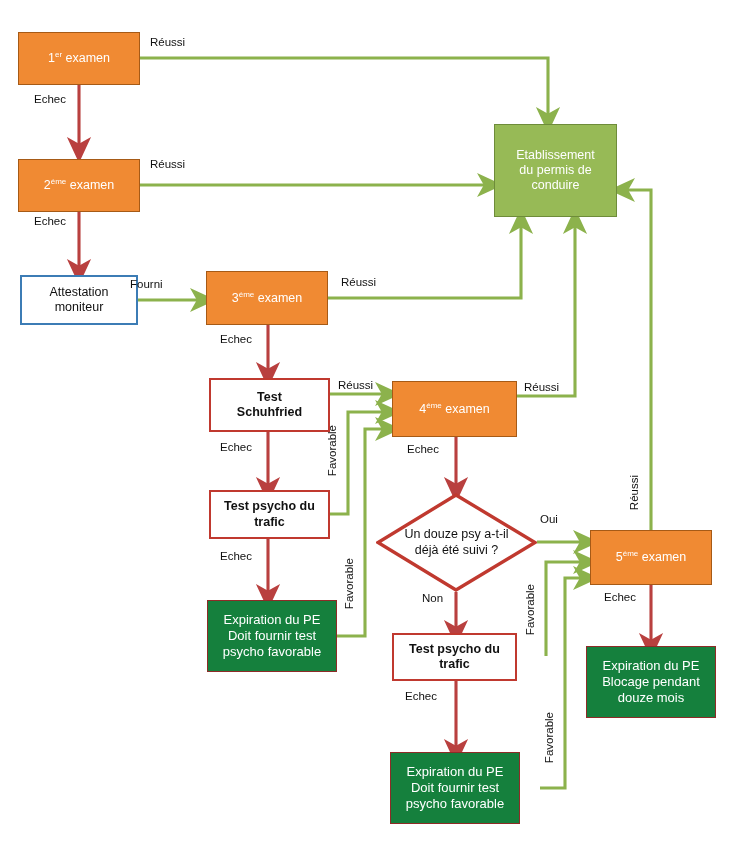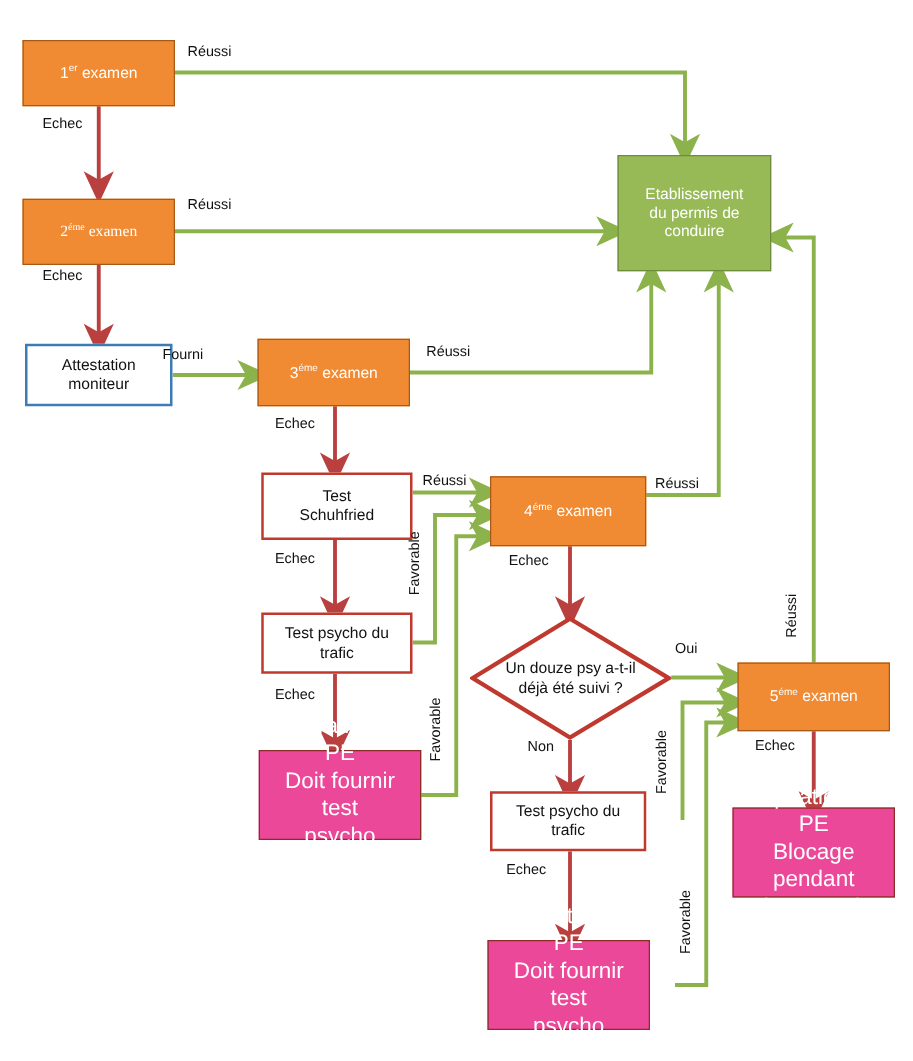--- a/index.html
+++ b/index.html
@@ -4,22 +4,22 @@
 <style>
   html,body{margin:0;padding:0;background:#ffffff;}
   body{font-family:"Liberation Sans","DejaVu Sans",sans-serif;}
   #canvas{position:relative;width:730px;height:849px;background:#ffffff;overflow:hidden;}
   svg#wires{position:absolute;left:0;top:0;width:730px;height:849px;}
   .node{position:absolute;box-sizing:border-box;display:flex;align-items:center;justify-content:center;text-align:center;line-height:1.22;}
   .node span.lbl{display:block;width:100%;padding:0 3px;}
   .orange{background:#F08A33;border:1.6px solid #A65A16;color:#ffffff;font-size:12.5px;}
   .green{background:#97BA56;border:1.6px solid #6E8C3A;color:#ffffff;font-size:12.5px;text-align:center;}
   .blue-out{background:#ffffff;border:2px solid #3C7CB5;color:#111111;font-size:12.5px;justify-content:center;}
-  .red-out{background:#ffffff;border:2px solid #C0392F;color:#111111;font-size:12.5px;}
-  .red-fill{background:#ec4899;border:1.6px solid #8E2B27;color:#ffffff;font-size:18px;}
+  .red-out{background:#ffffff;border:2px solid #C0392F;color:#111111;font-size:12.5px;font-weight:bold;}
+  .red-fill{background:#15803d;border:1.6px solid #8E2B27;color:#ffffff;font-size:13px;}
   .diamond-wrap{position:absolute;}
   .diamond-txt{position:absolute;left:0;top:0;width:100%;height:100%;display:flex;align-items:center;justify-content:center;text-align:center;font-size:12.5px;color:#111;line-height:1.25;}
   .elbl{position:absolute;font-size:11.5px;color:#111111;white-space:nowrap;background:transparent;}
   .elbl.vert{writing-mode:vertical-rl;transform:rotate(180deg);}
   sup{font-size:8px;vertical-align:super;}
 </style>
 </head>
 <body>
 
 <div id="canvas">
@@ -59,21 +59,21 @@
       <path d="M546,656 L546,562 L586,562" marker-end="url(#ar-green)"></path>
       <path d="M540,788 L565,788 L565,578 L586,578" marker-end="url(#ar-green)"></path>
       <path d="M651,530 L651,190 L622,190" marker-end="url(#ar-green)"></path>
     </g>
   </svg>
 
   <div class="node orange" style="left:18px;top:32px;width:122px;height:53px;">
     <span class="lbl">1<sup>er</sup> examen</span>
   </div>
 
-  <div class="node orange" style="left:18px;top:159px;width:122px;height:53px;font-family:Liberation Serif, serif;">
+  <div class="node orange" style="left:18px;top:159px;width:122px;height:53px;">
     <span class="lbl">2<sup>éme</sup> examen</span>
   </div>
 
   <div class="node blue-out" style="left:20px;top:275px;width:118px;height:50px;">
     <span class="lbl">
       <span>Attestation</span><br><span>moniteur</span>
     </span>
   </div>
 
   <div class="node orange" style="left:206px;top:271px;width:122px;height:54px;">

